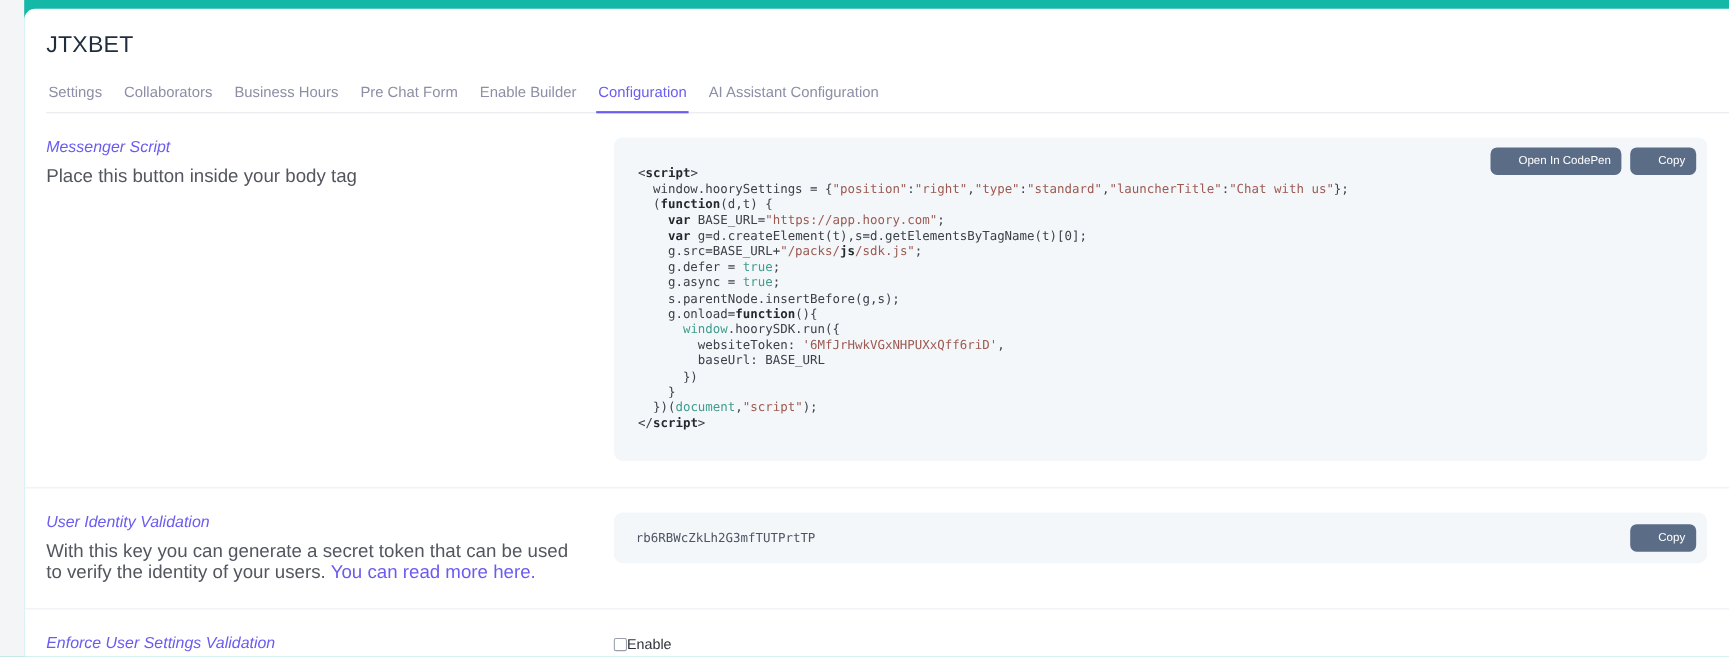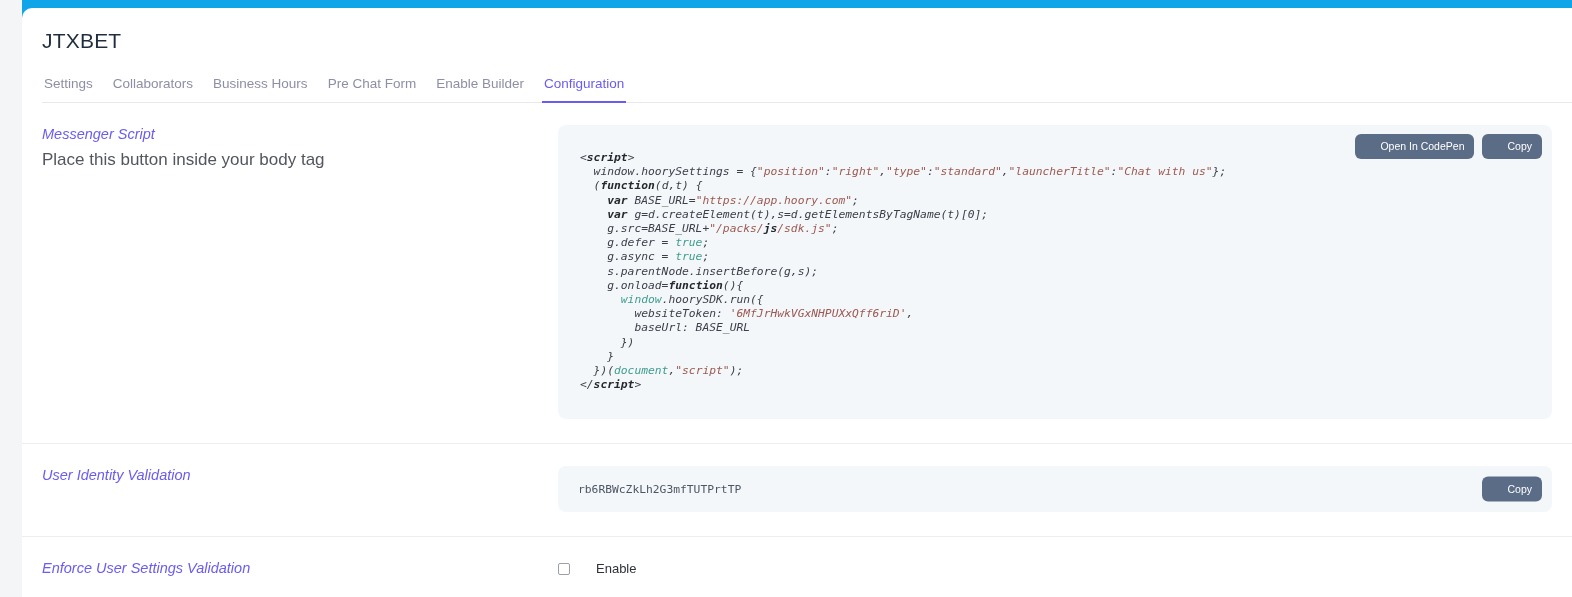--- a/index.html
+++ b/index.html
@@ -9,21 +9,21 @@
     height: 597px;
     background: #f4f5f7;
     font-family: "Liberation Sans", sans-serif;
     overflow: hidden;
   }
 
   .app-shell {
     position: absolute;
     left: 0; top: 0;
     width: 1572px; height: 597px;
-    background: #0ea5e9;
+    background: #14b8a6;
   }
 
   
   .left-gutter {
     position: absolute;
     left: 0; top: 0;
     width: 22px; height: 597px;
     background: #f4f5f7;
   }
 
@@ -146,21 +146,20 @@
   }
 
   pre.code {
     margin: 0;
     font-family: "DejaVu Sans Mono", monospace;
     font-size: 11.3px;
     line-height: 14.2px;
     color: #3c4049;
     white-space: pre;
     letter-spacing: 0px;
-    font-style: italic;
   }
   .k  { color: #24292e; font-weight: bold; }  
   .s  { color: #9c5a52; }                      
   .b  { color: #3f9c8e; }                      
   .pl { color: #3c4049; }                      
 
   
   .token-card {
     position: relative;
     background: #f4f7fa;
@@ -180,21 +179,21 @@
     position: absolute;
     top: 50%;
     transform: translateY(-50%);
     right: 10px;
   }
 
   
   .checkbox-row {
     display: flex;
     align-items: center;
-    gap: 26px;
+    gap: 0;
     padding-top: 2px;
   }
   .cb {
     -webkit-appearance: none;
     appearance: none;
     width: 12px; height: 12px;
     border: 1px solid #9aa0ae;
     border-radius: 2px;
     background: #fff;
     cursor: pointer;
@@ -217,20 +216,21 @@
 
     <div class="header">
       <h1 class="page-title">JTXBET</h1>
       <div class="tabs" id="tab-bar">
           <div class="tab">Settings</div>
           <div class="tab">Collaborators</div>
           <div class="tab">Business Hours</div>
           <div class="tab">Pre Chat Form</div>
           <div class="tab">Enable Builder</div>
           <div class="tab active">Configuration</div>
+          <div class="tab">AI Assistant Configuration</div>
         </div>
     </div>
 
     <div class="section">
       <div class="section-left">
         <h2 class="section-title">Messenger Script</h2>
         <p class="section-desc">Place this button inside your body tag</p>
       </div>
       <div class="section-right">
         <div class="code-card">
@@ -255,20 +255,23 @@
 <span class="pl">    }</span>
 <span class="pl">  })(</span><span class="b">document</span><span class="pl">,</span><span class="s">"script"</span><span class="pl">);</span>
 <span class="pl">&lt;/</span><span class="k">script</span><span class="pl">&gt;</span></pre>
         </div>
       </div>
     </div>
 
     <div class="section">
       <div class="section-left">
         <h2 class="section-title">User Identity Validation</h2>
+        <p class="section-desc">
+          <span>With this key you can generate a secret token that can be used to verify the identity of your users. </span><a class="inline-link">You can read more here.</a>
+        </p>
       </div>
       <div class="section-right">
         <div class="token-card">
           <span class="token-text">rb6RBWcZkLh2G3mfTUTPrtTP</span>
           <div class="card-actions">
             <button class="pill-btn">Copy</button>
           </div>
         </div>
       </div>
     </div>

